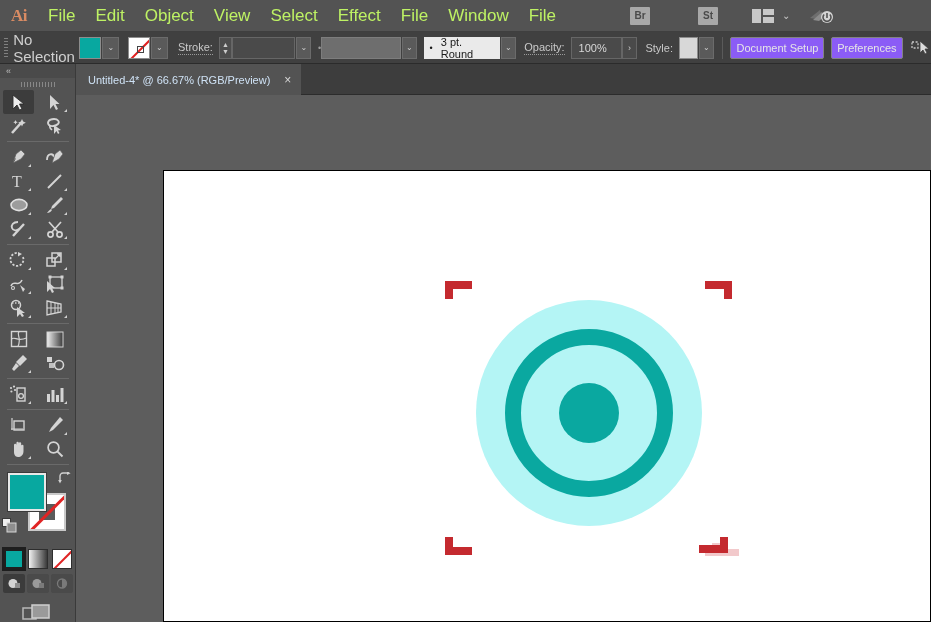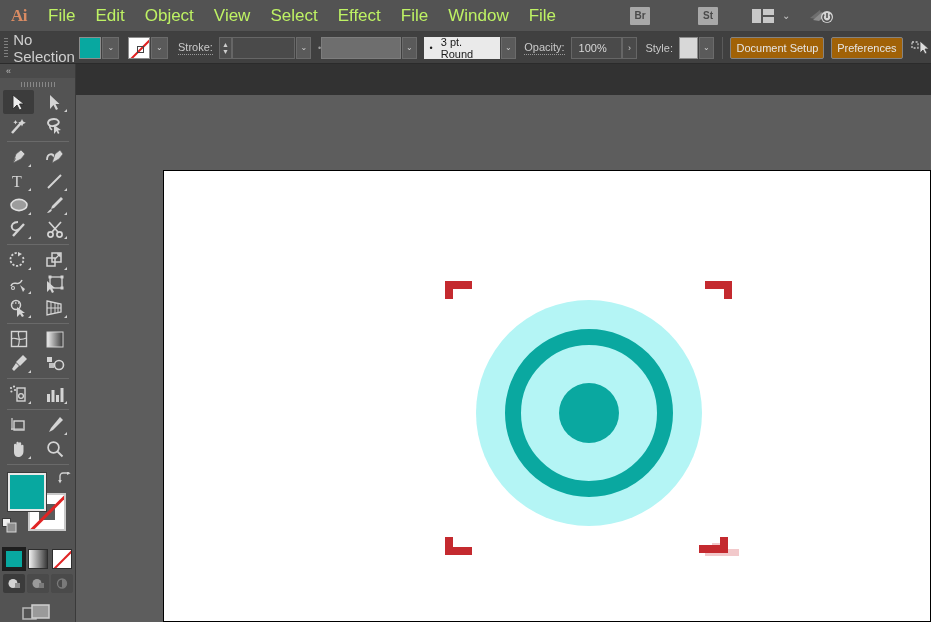--- a/index.html
+++ b/index.html
@@ -105,21 +105,21 @@
     height: 22px; background: #eaeaea; color: #1a1a1a;
     display: flex; align-items: center; font-size: 11px;
   }
   .field-dark {
     height: 22px; background: #4a4a4a; border: 1px solid #666;
     color: #d8d8d8; display: flex; align-items: center;
     padding: 0 7px; font-size: 11px;
   }
   .btn-ghost {
     height: 22px; border: 1px solid #838383; border-radius: 2px;
-    background: #a16207; color: #e6e6e6; font-size: 11px;
+    background: #8b5cf6; color: #e6e6e6; font-size: 11px;
     display: flex; align-items: center; padding: 0 5px;
     white-space: nowrap;
   }
   .arrow-btn {
     width: 17px; height: 22px; background: #4a4a4a; border: 1px solid #666;
     color: #d0d0d0; font-size: 9px;
     display: flex; align-items: center; justify-content: center;
   }
 
   
@@ -314,20 +314,26 @@
     <div class="btn-ghost">Preferences</div>
     <div style="width:10px"></div>
     <div style="width:20px;height:18px">
       <svg width="20" height="18" viewBox="0 0 20 18">
         <rect x="1" y="3" width="6" height="6" fill="none" stroke="#c6c6c6" stroke-width="1.3" stroke-dasharray="2 1.6"></rect>
         <path d="M9 2 L9 14 L12 11 L14 15 L16 14 L14 10 L18 10 Z" fill="#dcdcdc" stroke="#3c3c3c" stroke-width="0.8"></path>
       </svg>
     </div>
   </div>
 
+  <div class="tabbar">
+    <div class="doc-tab">
+      <span>Untitled-4* @ 66.67% (RGB/Preview)</span>
+      <span class="tab-close">×</span>
+    </div>
+  </div>
 
   <div class="canvas-area">
     <div class="artboard">
       <svg class="art-svg" width="768" height="452" viewBox="0 0 768 452">
 
         <circle cx="425" cy="242" r="113" fill="#b4f5f5"></circle>
 
         <circle cx="425" cy="242" r="76" fill="none" stroke="#0aa8a0" stroke-width="16"></circle>
 
         <circle cx="425" cy="242" r="30" fill="#0aa8a0"></circle>

